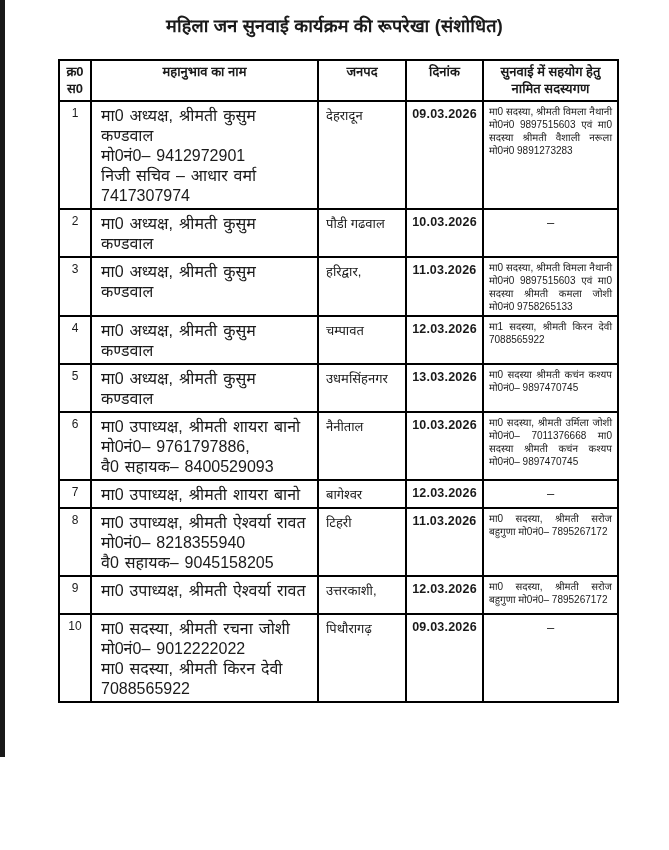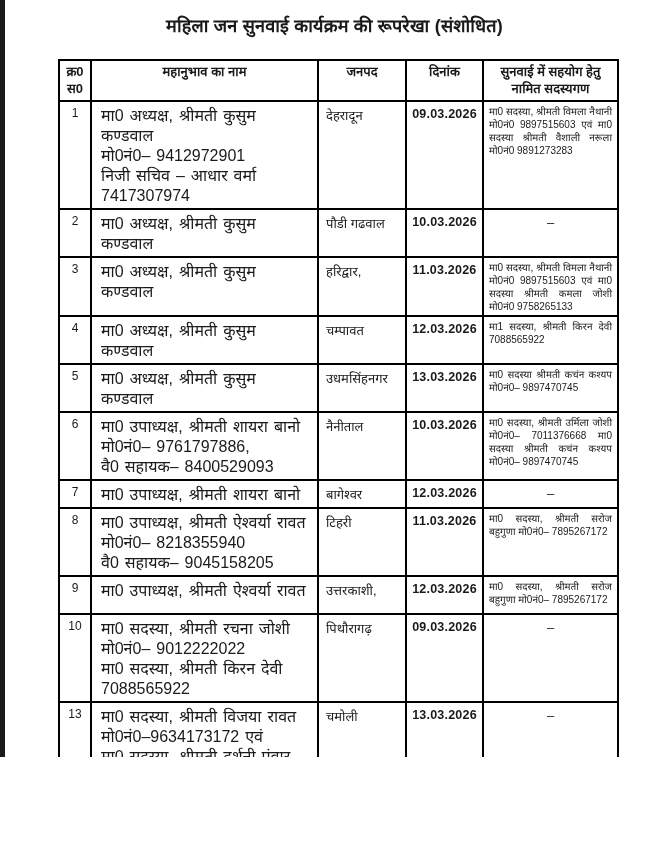--- a/index.html
+++ b/index.html
@@ -149,23 +149,16 @@
           <td class="c-date">12.03.2026</td>
           <td class="c-support">मा0 सदस्या, श्रीमती सरोज बहुगुणा मो0नं0– 7895267172</td>
         </tr>
         <tr style="height: 65px;">
           <td class="c-sn">10</td>
           <td class="c-name">मा0 सदस्या, श्रीमती रचना जोशी<br>मो0नं0– 9012222022<br>मा0 सदस्या, श्रीमती किरन देवी<br>7088565922</td>
           <td class="c-district">पिथौरागढ़</td>
           <td class="c-date">09.03.2026</td>
           <td class="c-support dash">–</td>
         </tr>
-        <tr style="height: 73px;">
-          <td class="c-sn">13</td>
-          <td class="c-name">मा0 सदस्या, श्रीमती विजया रावत<br>मो0नं0–9634173172 एवं<br>मा0 सदस्या, श्रीमती दर्शनी पंवार<br>मो0नं0– 9627437730</td>
-          <td class="c-district">चमोली</td>
-          <td class="c-date">13.03.2026</td>
-          <td class="c-support dash">–</td>
-        </tr>
       </tbody>
   </table>
 
 </div>
 
 </body></html>

